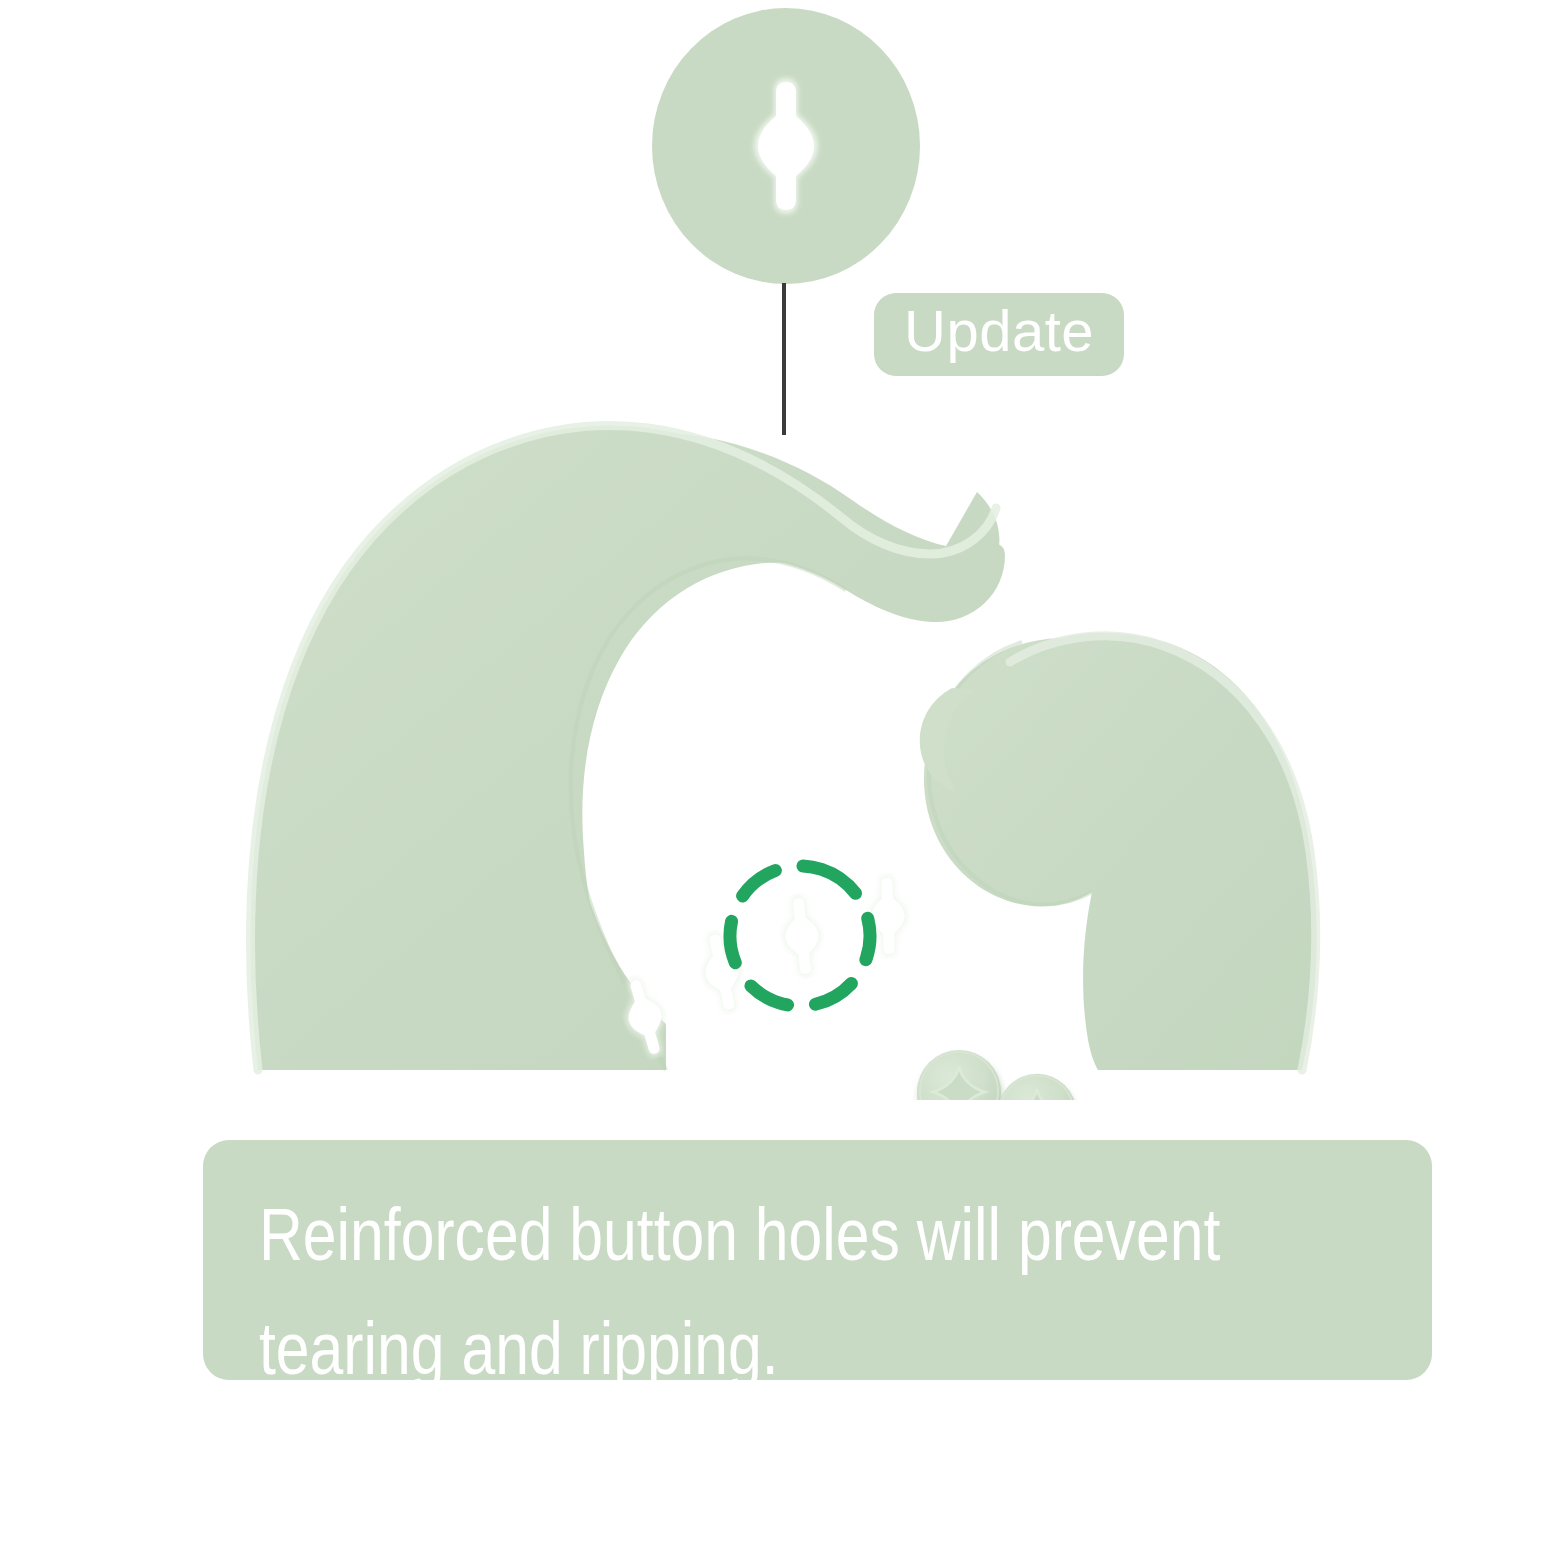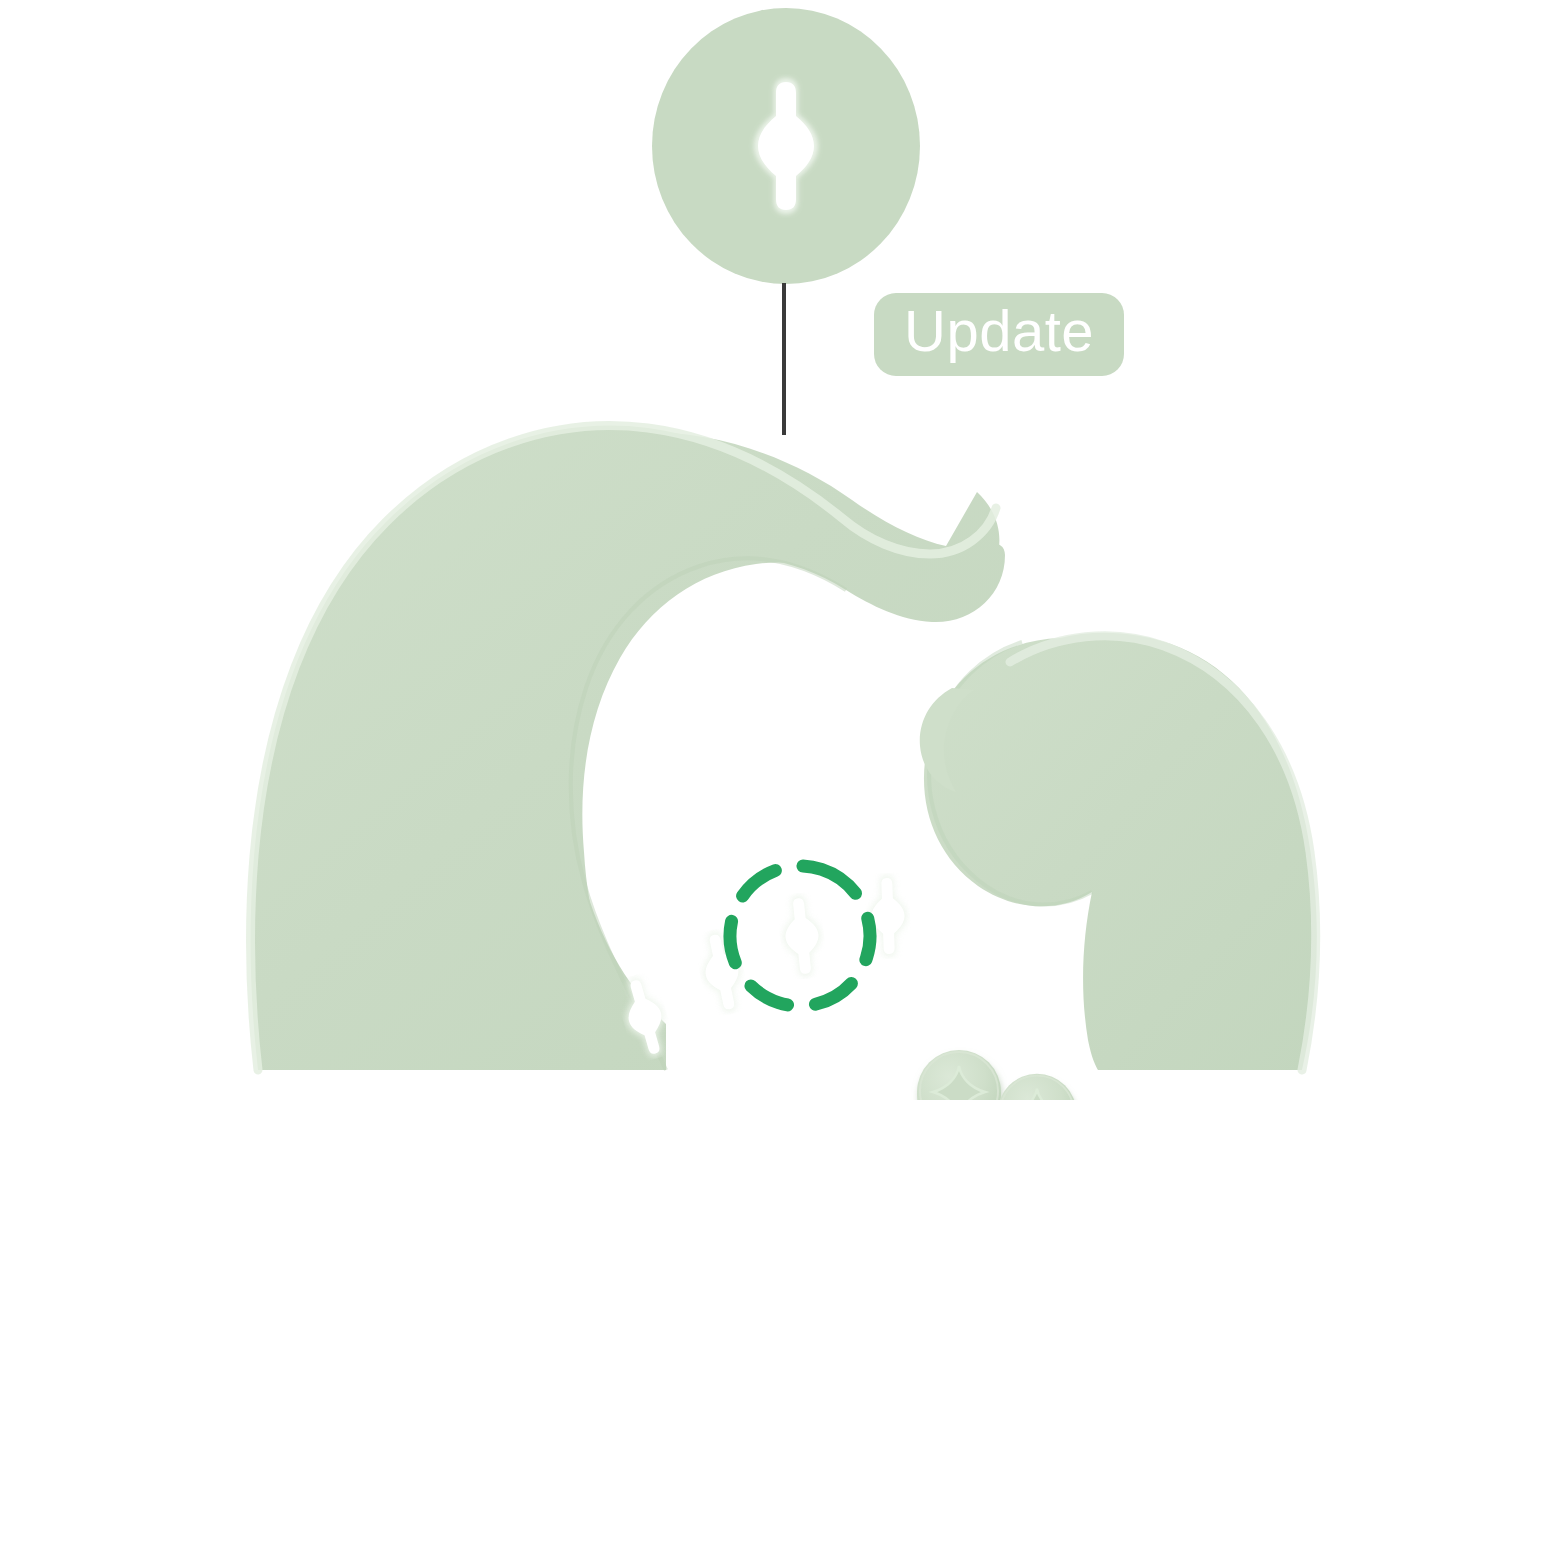--- a/index.html
+++ b/index.html
@@ -327,14 +327,18 @@
         <g transform="translate(1064,718)">
           <use href="#snapSym" x="0" y="0" width="90" height="90"></use>
         </g>
         <g transform="translate(1122,778)">
           <use href="#snapSym" x="0" y="0" width="90" height="90"></use>
         </g>
       </g>
     </svg>
   </div>
 
+  <div class="caption">
+    <div class="caption-line">Reinforced button holes will prevent</div>
+    <div class="caption-line">tearing and ripping.</div>
+  </div>
 
 </div>
 
 </body></html>

